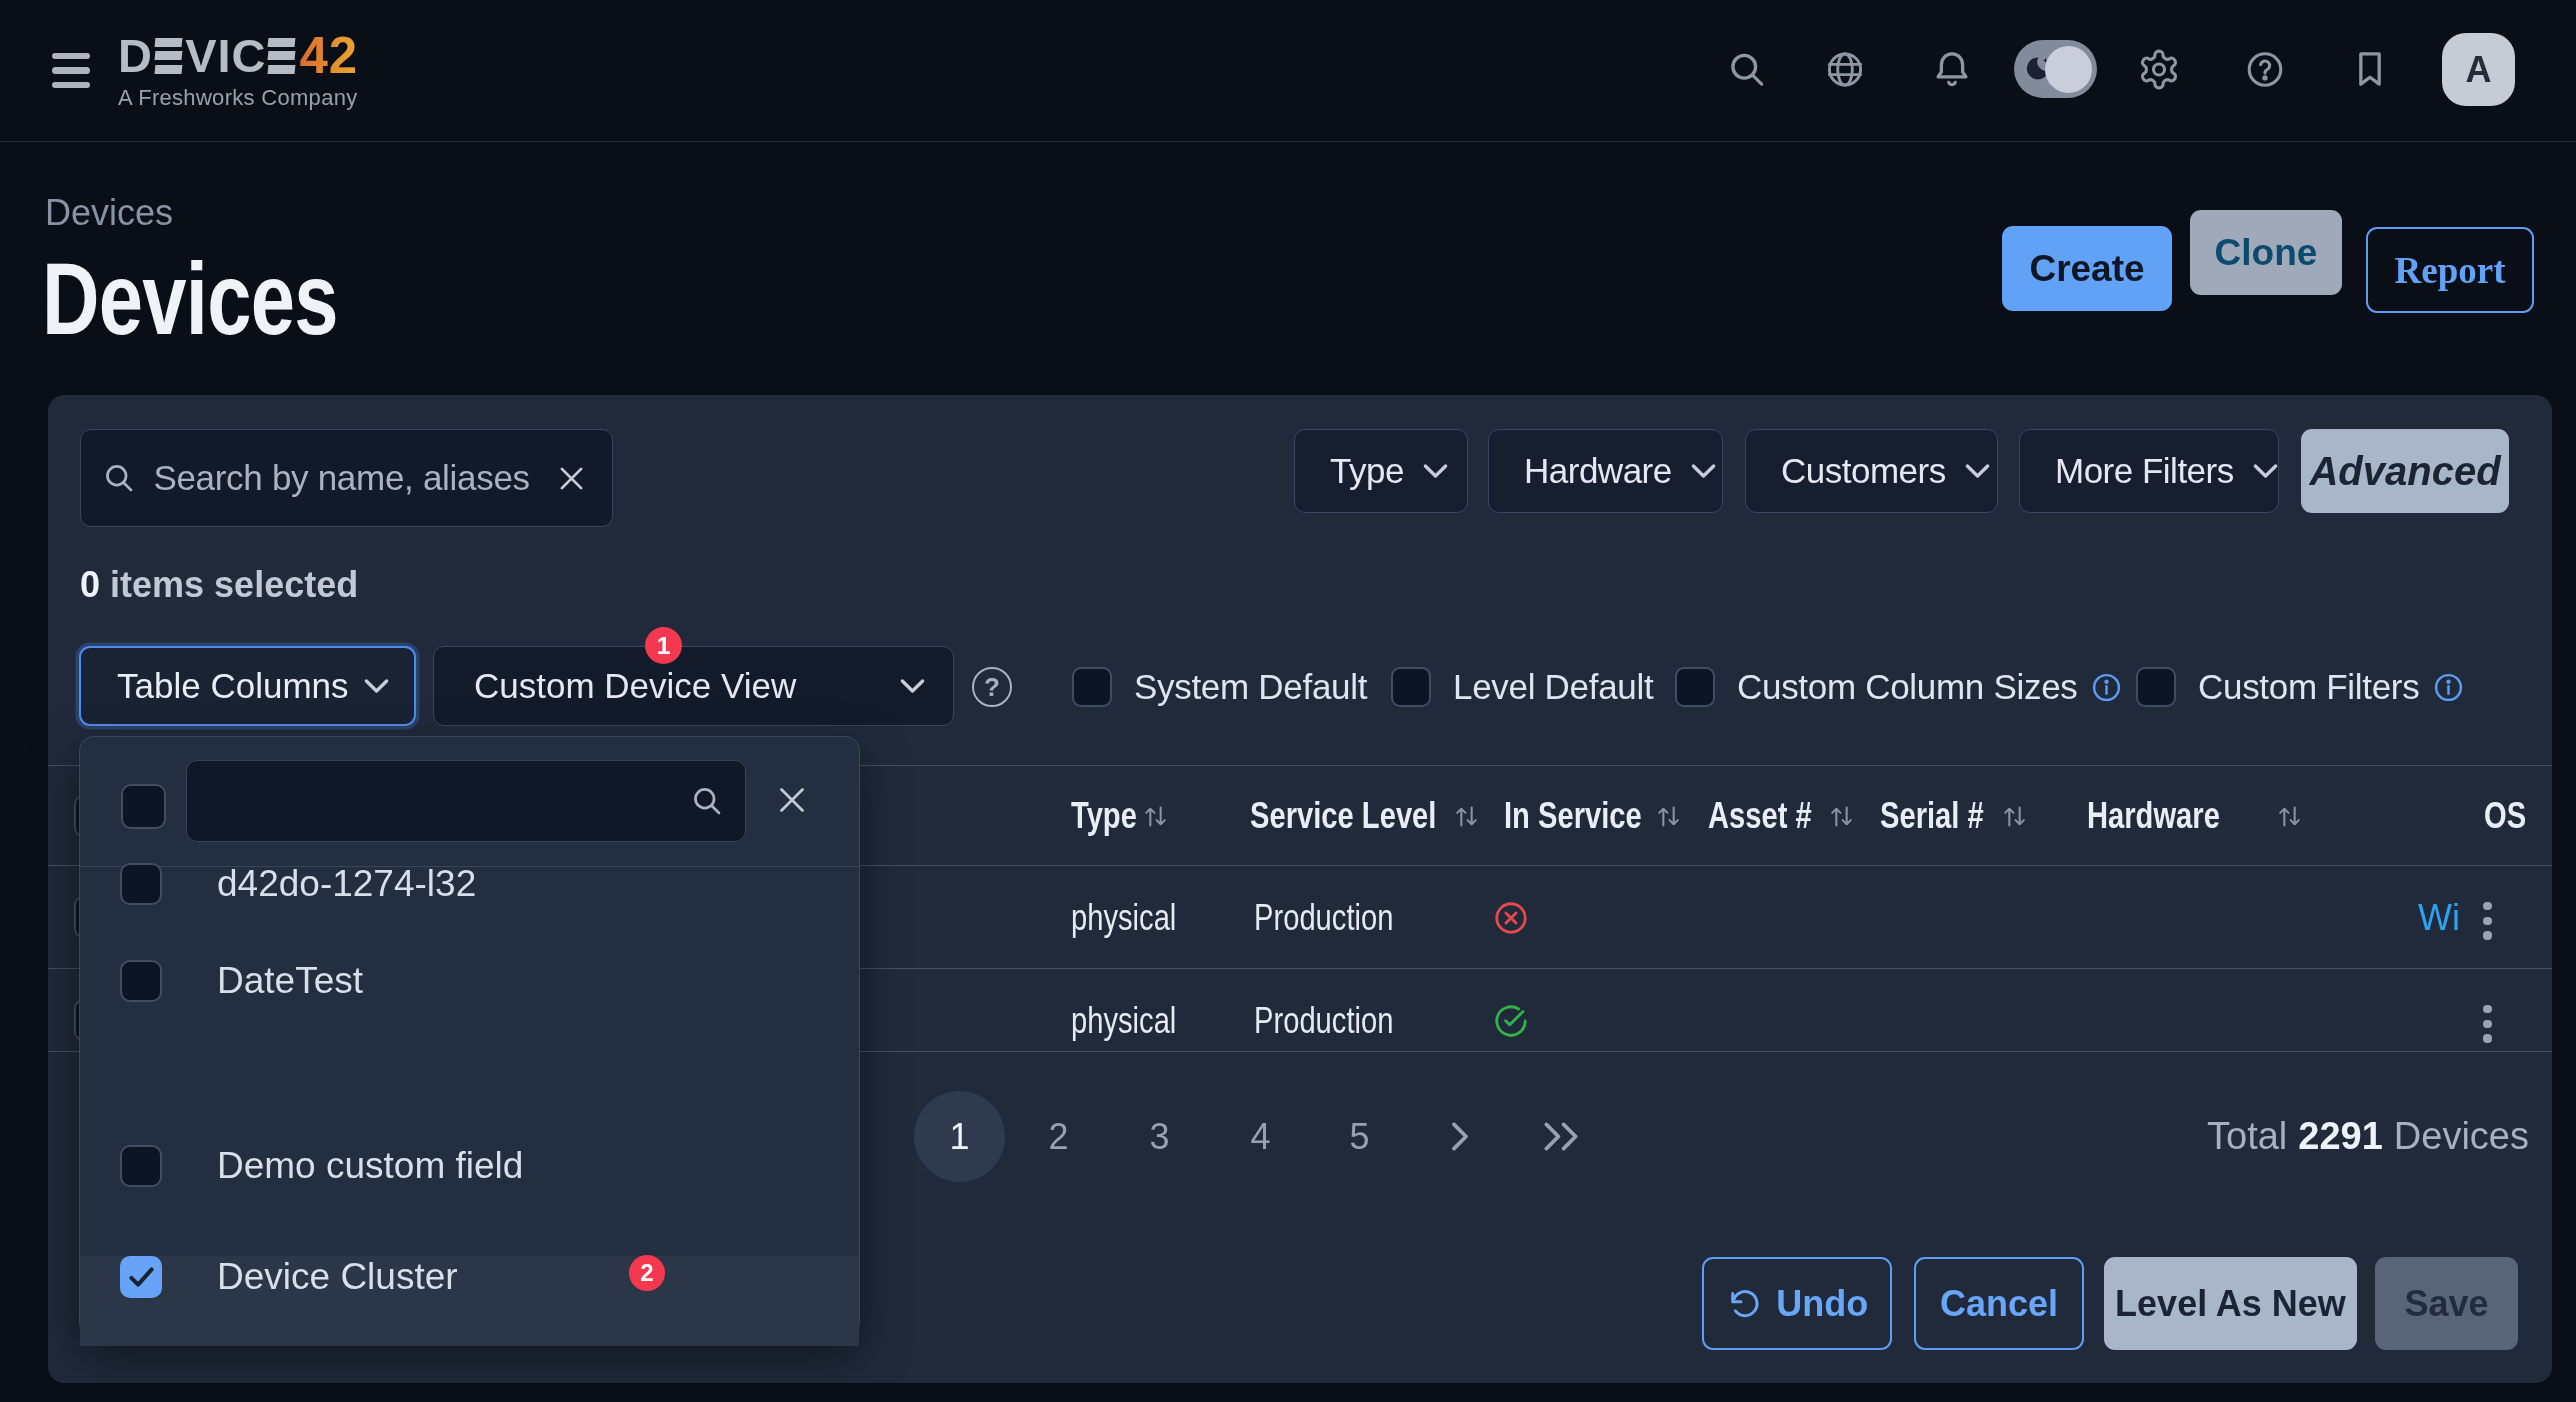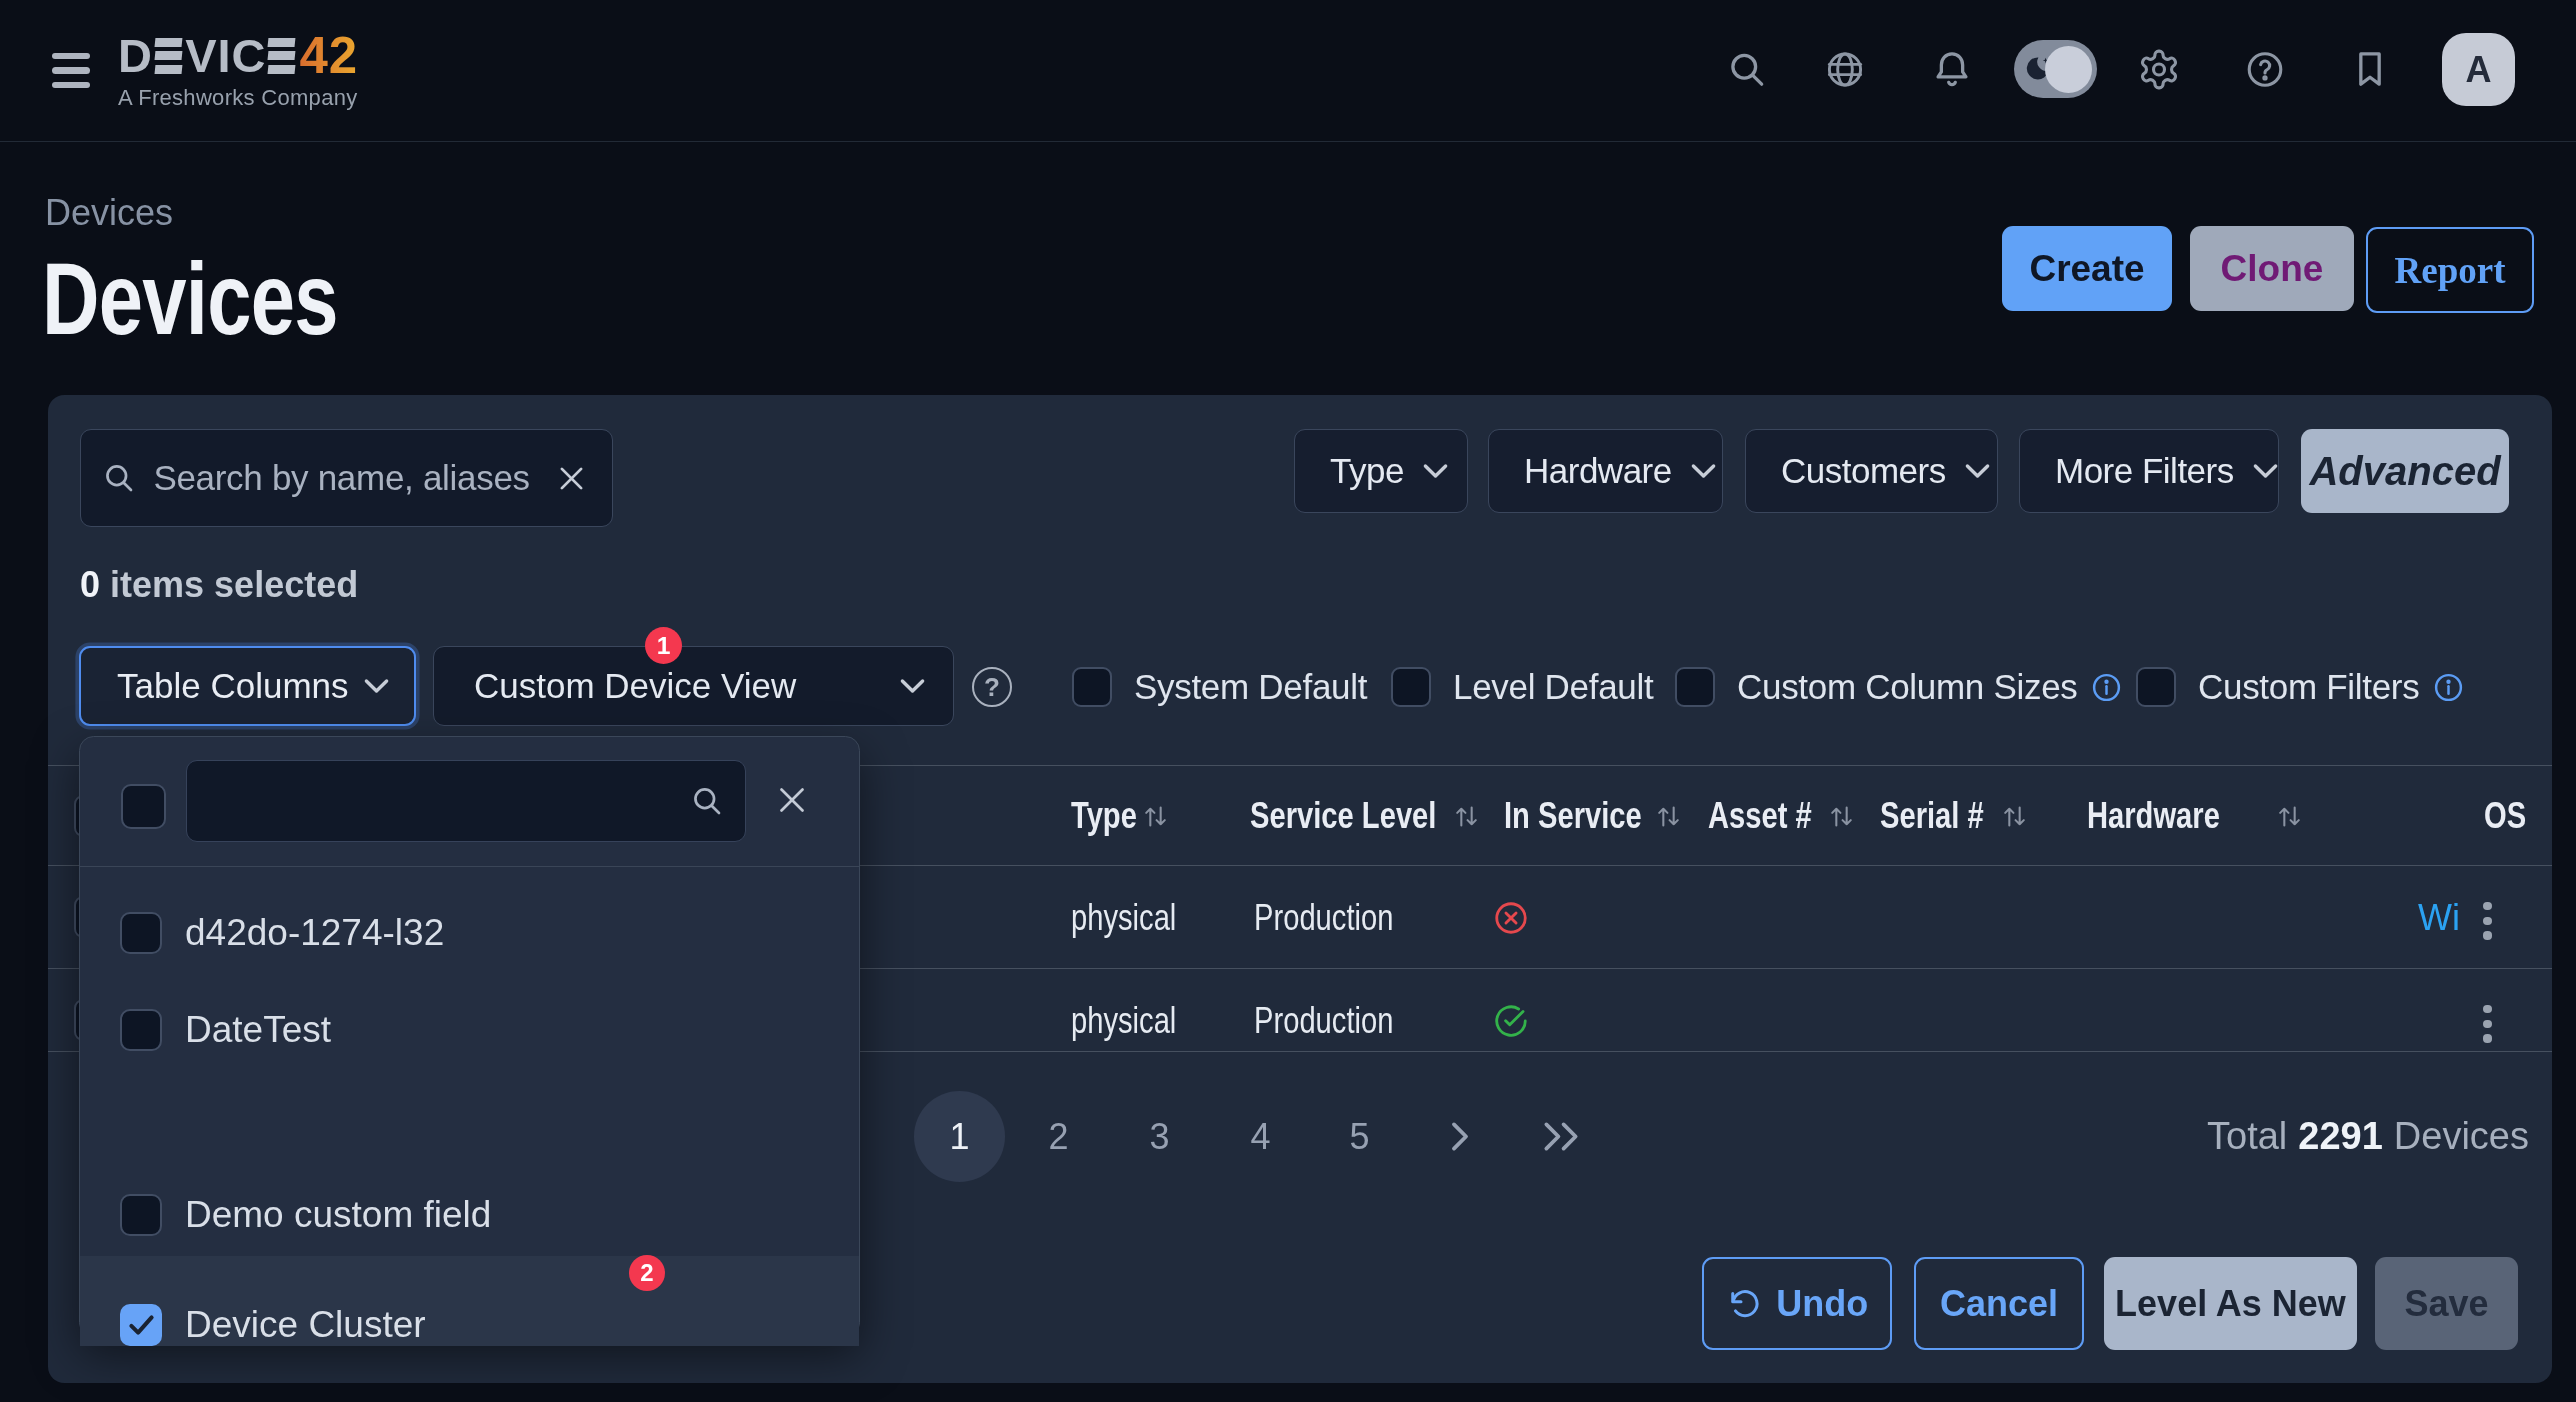--- a/index.html
+++ b/index.html
@@ -46,21 +46,21 @@
   .toggle{position:absolute;left:2014px;top:40px;width:83px;height:58px;border-radius:29px;background:#828b9b;cursor:pointer;}
   .toggle .knob{position:absolute;right:5.5px;top:5.5px;width:47px;height:47px;border-radius:50%;background:#c9ceda;}
   .toggle svg{position:absolute;left:6.4px;top:12.7px;width:33px;height:33px;}
   .avatar{position:absolute;left:2442px;top:33px;width:73px;height:73px;border-radius:24px;background:#c6cbd6;color:#242b3a;font-size:36px;font-weight:bold;display:flex;align-items:center;justify-content:center;cursor:pointer;}
 
   
   .breadcrumb{position:absolute;left:45px;top:192px;font-size:36px;color:#8792a4;}
   .page-title{position:absolute;left:42px;top:241px;font-size:102px;font-weight:bold;color:#eff2f7;letter-spacing:-0.9px;transform:scaleX(0.78);transform-origin:left center;white-space:nowrap;}
   .btn{display:flex;align-items:center;justify-content:center;border-radius:11px;font-weight:bold;cursor:pointer;white-space:nowrap;}
   .btn-create{position:absolute;left:2002px;top:226px;width:170px;height:85px;background:var(--blue);color:#0f1726;font-size:37px;}
-  .btn-clone{position:absolute;left:2190px;top:226px;width:164px;height:85px;background:#9fa9ba;color:#701a75;font-size:37px;}
+  .btn-clone{position:absolute;left:2190px;top:210px;width:152px;height:85px;background:#9fa9ba;color:#0c4a6e;font-size:37px;}
   .btn-report{position:absolute;left:2366px;top:227px;width:168px;height:86px;border:2.7px solid var(--blue-border);color:var(--blue);font-size:37px;background:transparent;font-family:Liberation Serif, serif;}
 
   
   .card{position:absolute;left:48px;top:395px;width:2504px;height:988px;border-radius:16.4px;background:var(--card-bg);}
 
   
   .searchbox{position:absolute;left:80px;top:429px;width:533px;height:98px;border-radius:11px;background:var(--input-bg);border:1.8px solid var(--border);display:flex;align-items:center;cursor:text;}
   .searchbox svg.mag{width:36px;height:36px;margin-left:20px;color:#a9b2c1;flex:none;}
   .searchbox .ph{margin-left:16.4px;font-size:35px;letter-spacing:-0.3px;color:#a9b2c1;flex:1;overflow:hidden;}
   .searchbox svg.clear{width:33px;height:33px;margin-right:24px;color:#c7cdd7;flex:none;cursor:pointer;}
@@ -116,21 +116,21 @@
   .btn-savenew{left:2104px;width:253px;background:var(--light-btn);color:var(--dark-on-light);}
   .btn-save{left:2375px;width:143px;background:#596477;color:#232c3d;}
 
   
   .panel{position:absolute;left:79px;top:736px;width:781px;height:601px;border-radius:14.6px;background:var(--panel-bg);border:1.8px solid #3b4759;box-shadow:0 18px 45px rgba(0,0,0,.5);z-index:5;}
   .panel .selall{position:absolute;left:41px;top:47px;width:45px;height:45px;border-radius:10px;background:#0d1524;border:2.7px solid #414d63;cursor:pointer;}
   .panel .psearch{position:absolute;left:106px;top:23px;width:560px;height:82px;border-radius:11px;background:var(--input-bg2);border:1.8px solid #36425a;cursor:text;}
   .panel .psearch svg{position:absolute;right:20px;top:22px;width:36px;height:36px;color:#a9b2c1;}
   .panel .pclear{position:absolute;left:694px;top:45px;width:36px;height:36px;color:#c3cad5;cursor:pointer;}
   .panel .pdivider{position:absolute;left:0;top:129px;width:100%;height:0.9px;background:#3a4557;}
-  .pitem{position:absolute;left:0;width:100%;height:91px;display:flex;align-items:flex-end;cursor:pointer;}
+  .pitem{position:absolute;left:0;width:100%;height:91px;display:flex;align-items:flex-start;cursor:pointer;gap:32px;}
   .pitem .cbx{width:42px;height:42px;border-radius:10px;background:#0d1524;border:2.7px solid #414d63;margin-left:40px;flex:none;}
   .pitem .cbx.checked{background:#67a3f7;border:none;display:flex;align-items:center;justify-content:center;}
   .pitem .cbx.checked svg{width:27px;height:22px;color:#1a2332;}
   .pitem .ilabel{margin-left:23px;font-size:37px;color:#d9dfe8;}
   .pitem.hl{background:#2b3649;}
   .badge-2{left:629px;top:1255px;width:36px;height:36px;font-size:24px;z-index:6;}
 </style>
 </head>
 <body>
 

